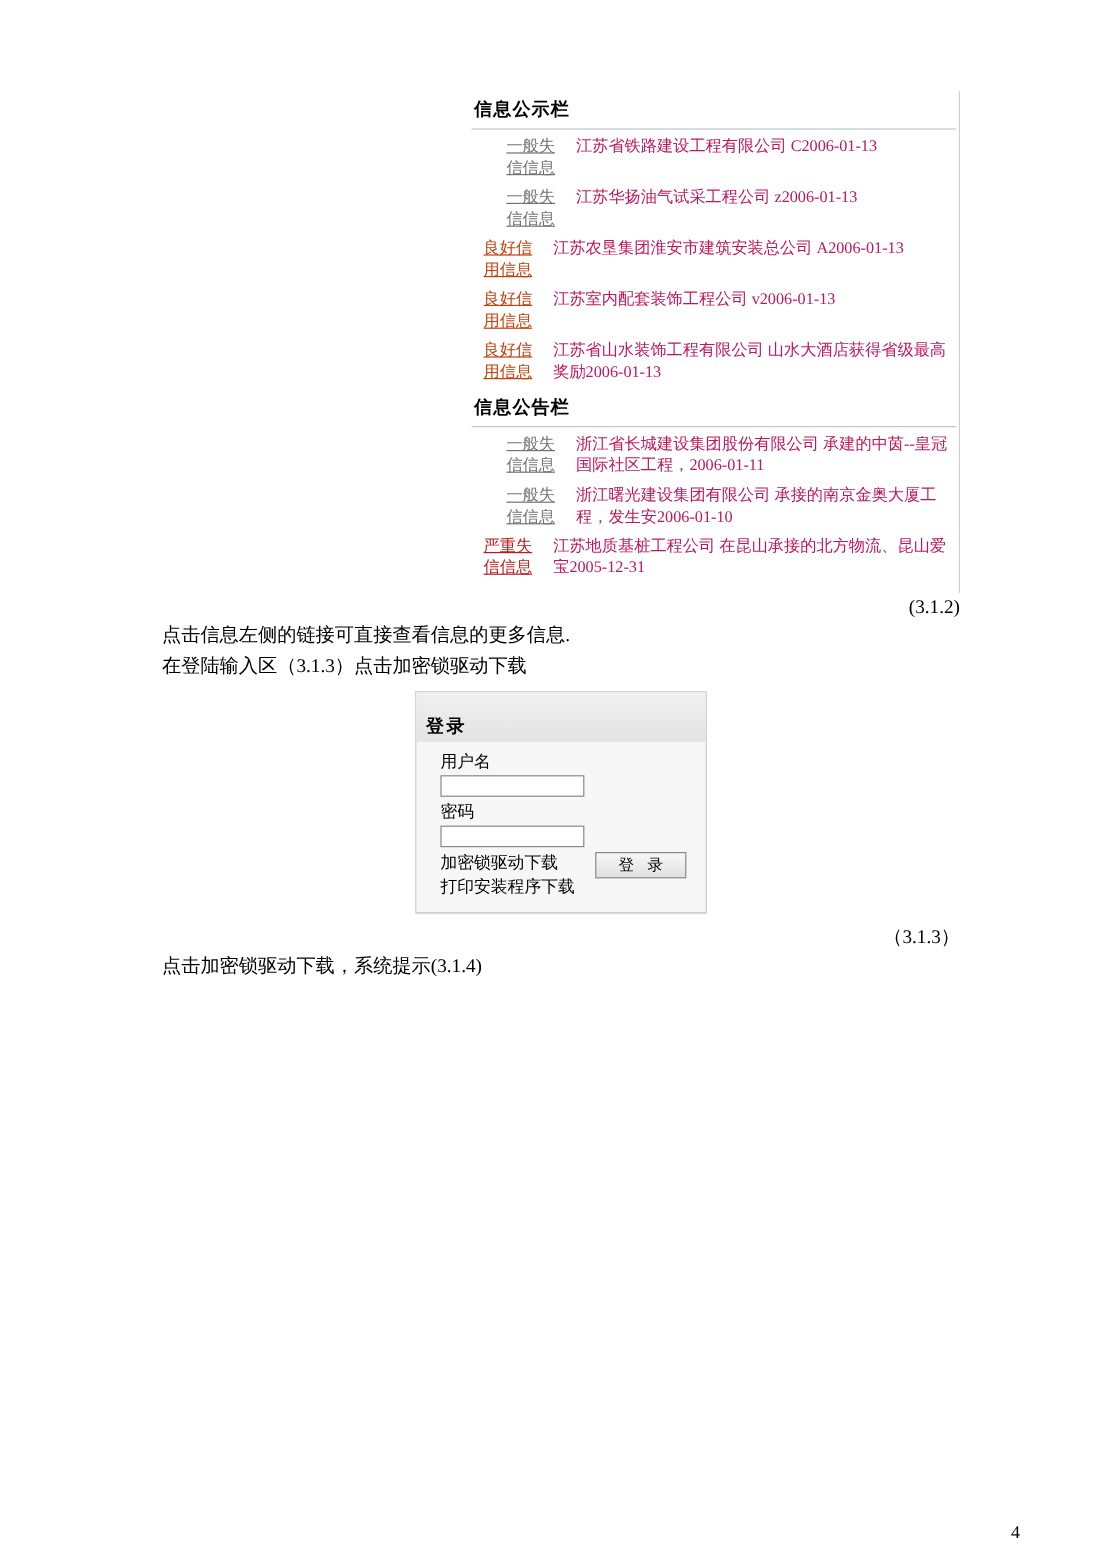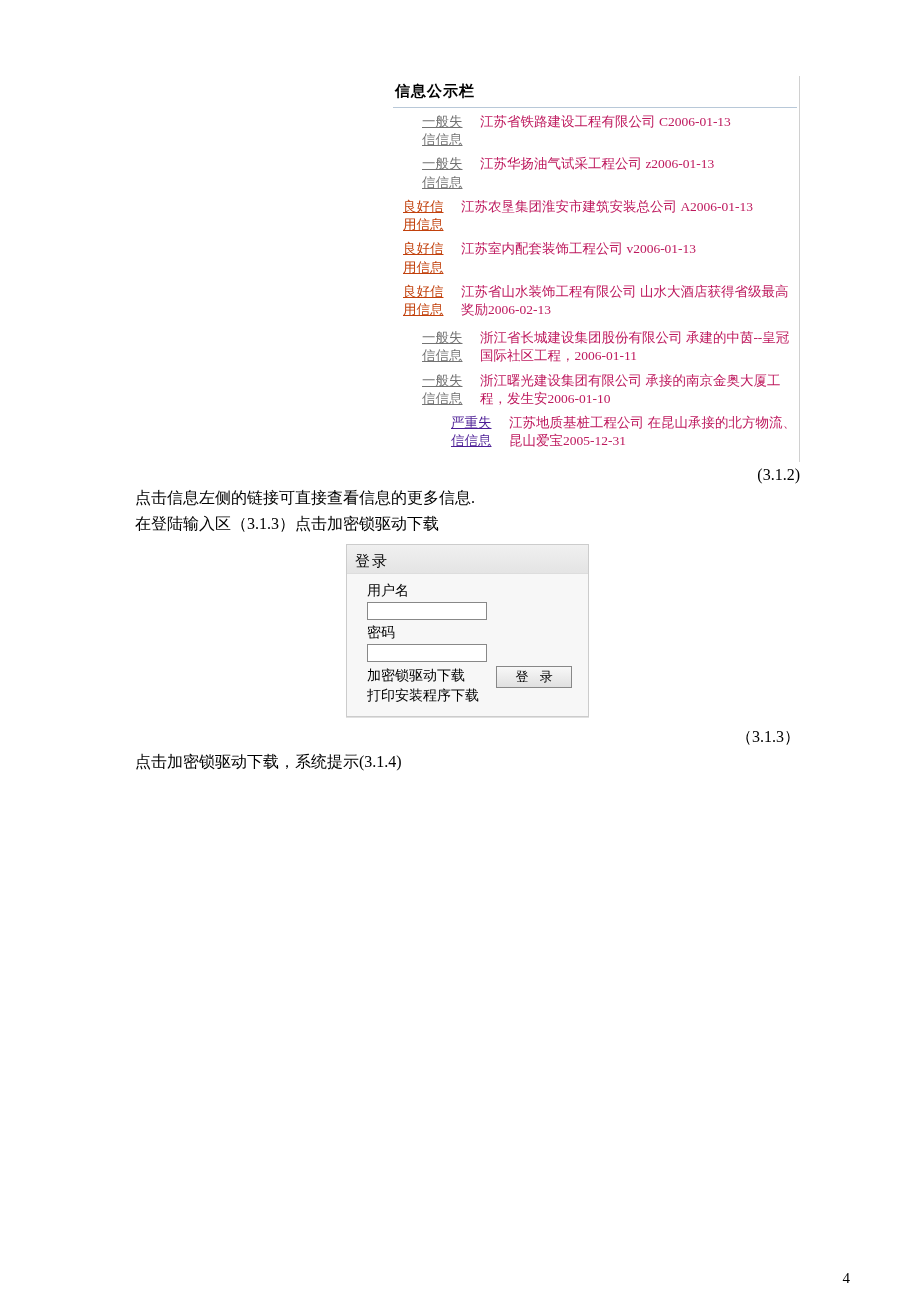--- a/index.html
+++ b/index.html
@@ -44,21 +44,21 @@
     line-height: 1.35;
   }
   .info-tag {
     width: 48px;
     flex: 0 0 48px;
     text-decoration: underline;
     white-space: normal;
   }
   .info-tag.orange { color: #737373; margin-left: 19px; }
   .info-tag.green  { color: #c2410c; }
-  .info-tag.red    { color: #4c1d95; margin-left: 48px; }
+  .info-tag.red    { color: #b91c1c; }
   .info-desc {
     flex: 1;
     padding-left: 10px;
     color: #be185d;
     word-break: break-all;
   }
   .fig-caption {
     text-align: right;
     font-family: "Times New Roman", serif;
     font-size: 16px;
@@ -85,23 +85,23 @@
     width: 243px;
     border: 1px solid #ccc;
     background: #f7f7f7;
     padding: 0 0 10px 0;
     font-size: 14px;
     box-shadow: 0 1px 0 #e0e0e0;
   }
   .login-title {
     background: linear-gradient(#f0f0f0,#e4e4e4);
     border-bottom: 1px solid #ddd;
-    font-weight: normal;
+    font-weight: bold;
     font-size: 15px;
-    padding: 7px 8px 2px 8px;
+    padding: 19px 8px 2px 8px;
     letter-spacing: 2px;
   }
   .login-body {
     padding: 6px 16px 0 20px;
   }
   .login-label {
     font-size: 14px;
     margin-top: 2px;
   }
   .login-input {
@@ -162,24 +162,25 @@
         <div class="info-row">
           <a class="info-tag green">良好信用信息</a>
           <span class="info-desc">江苏农垦集团淮安市建筑安装总公司 A2006-01-13</span>
         </div>
         <div class="info-row">
           <a class="info-tag green">良好信用信息</a>
           <span class="info-desc">江苏室内配套装饰工程公司 v2006-01-13</span>
         </div>
         <div class="info-row">
           <a class="info-tag green">良好信用信息</a>
-          <span class="info-desc">江苏省山水装饰工程有限公司 山水大酒店获得省级最高奖励2006-02-13</span>
+          <span class="info-desc">江苏省山水装饰工程有限公司 山水大酒店获得省级最高奖励2006-01-13</span>
         </div>
       </div>
 
+      <div class="section-title">信息公告栏</div>
       <div class="list">
         <div class="info-row">
           <a class="info-tag orange">一般失信信息</a>
           <span class="info-desc">浙江省长城建设集团股份有限公司 承建的中茵--皇冠国际社区工程，2006-01-11</span>
         </div>
         <div class="info-row">
           <a class="info-tag orange">一般失信信息</a>
           <span class="info-desc">浙江曙光建设集团有限公司 承接的南京金奥大厦工程，发生安2006-01-10</span>
         </div>
         <div class="info-row">

